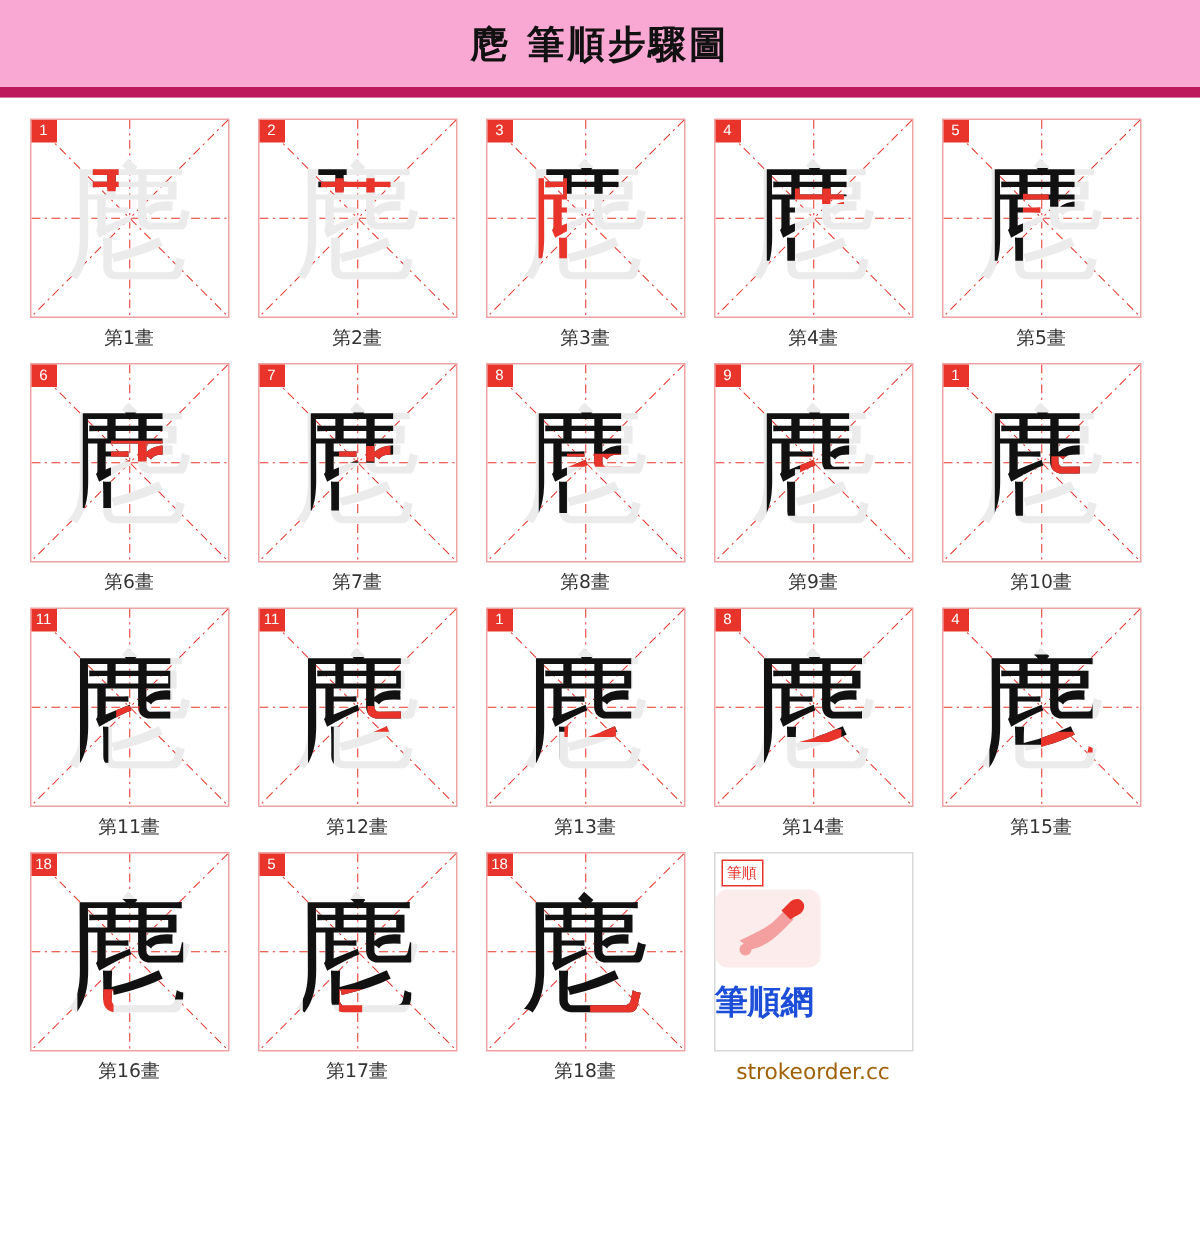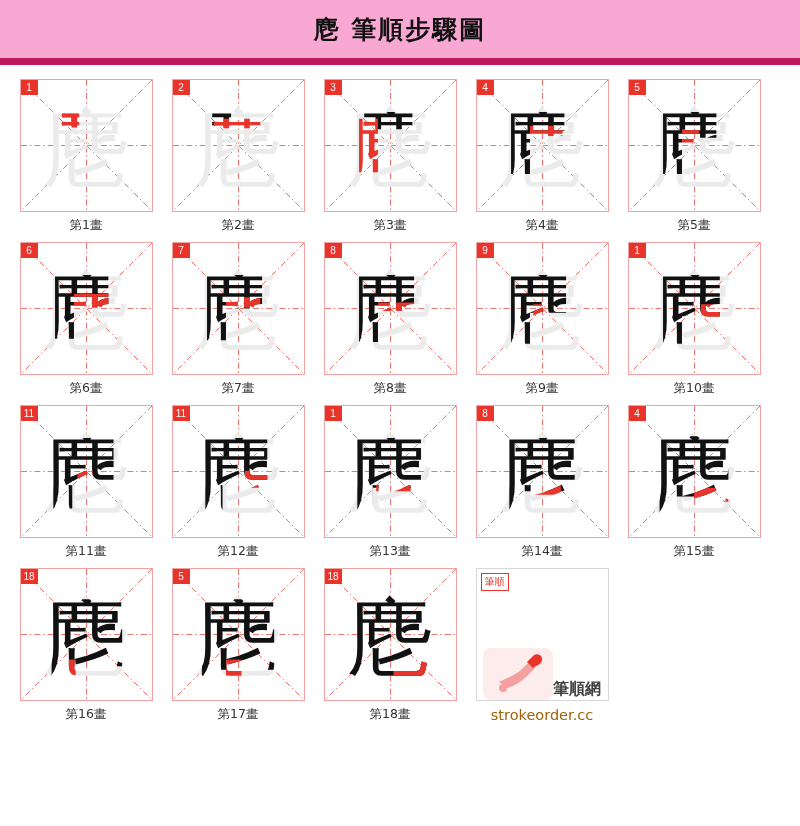--- a/index.html
+++ b/index.html
@@ -94,22 +94,22 @@
     font-family: "DejaVu Sans", sans-serif;
   }
   .logo-box {
     position: relative;
     width: 133px;
     height: 133px;
     border: 1px solid #d8d8d8;
     box-sizing: border-box;
     background: #fff;
     display: flex;
-    flex-direction: row;
-    align-items: flex-end;
+    flex-direction: column;
+    align-items: flex-start;
     justify-content: center;
   }
   .logo-tag {
     position: absolute;
     left: 4px;
     top: 4px;
     border: 1px solid #e8342a;
     color: #e8342a;
     font-size: 10px;
     padding: 1px 3px;
@@ -118,22 +118,22 @@
   .logo-mark {
     width: 70px;
     height: 52px;
     background: #fdecec;
     border-radius: 8px;
     position: relative;
     margin-top: 6px;
   }
   .logo-name {
     margin-top: 8px;
-    font-size: 16px;
-    color: #404040;
+    font-size: 22px;
+    color: #1d4ed8;
     font-weight: bold;
     font-family: "DejaVu Sans", sans-serif;
   }
   .site {
     margin-top: 6px;
     font-size: 14.5px;
     color: #a16207;
     font-family: "DejaVu Sans", sans-serif;
   }
 </style>

